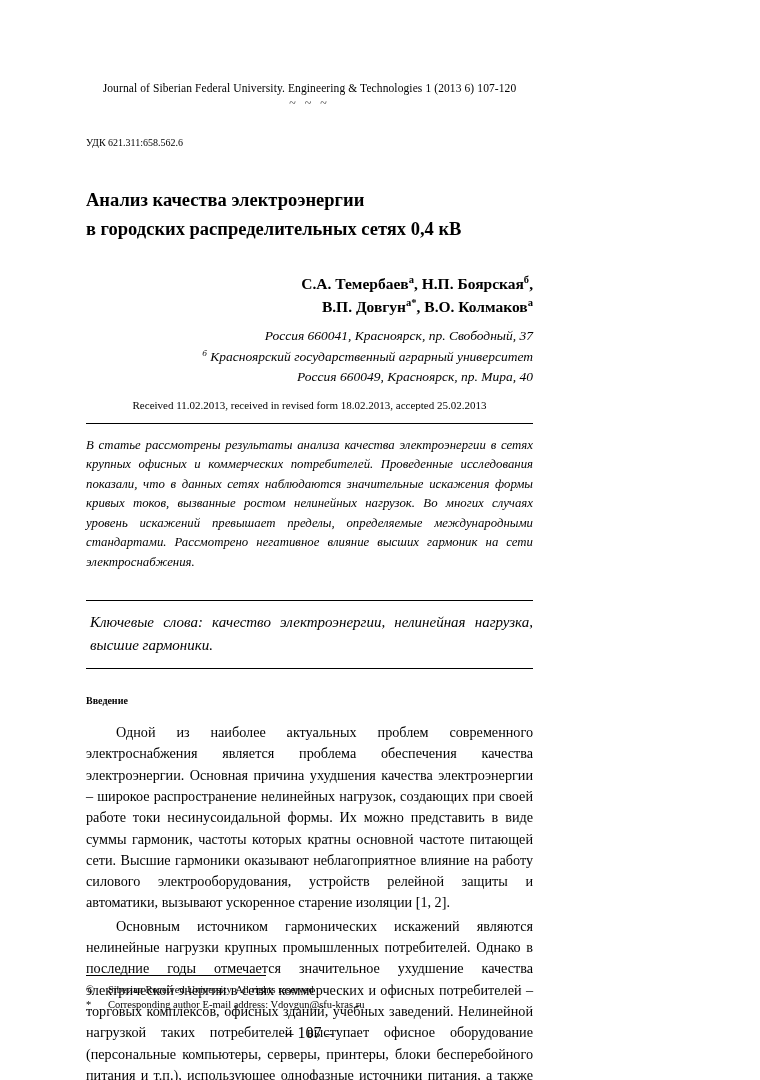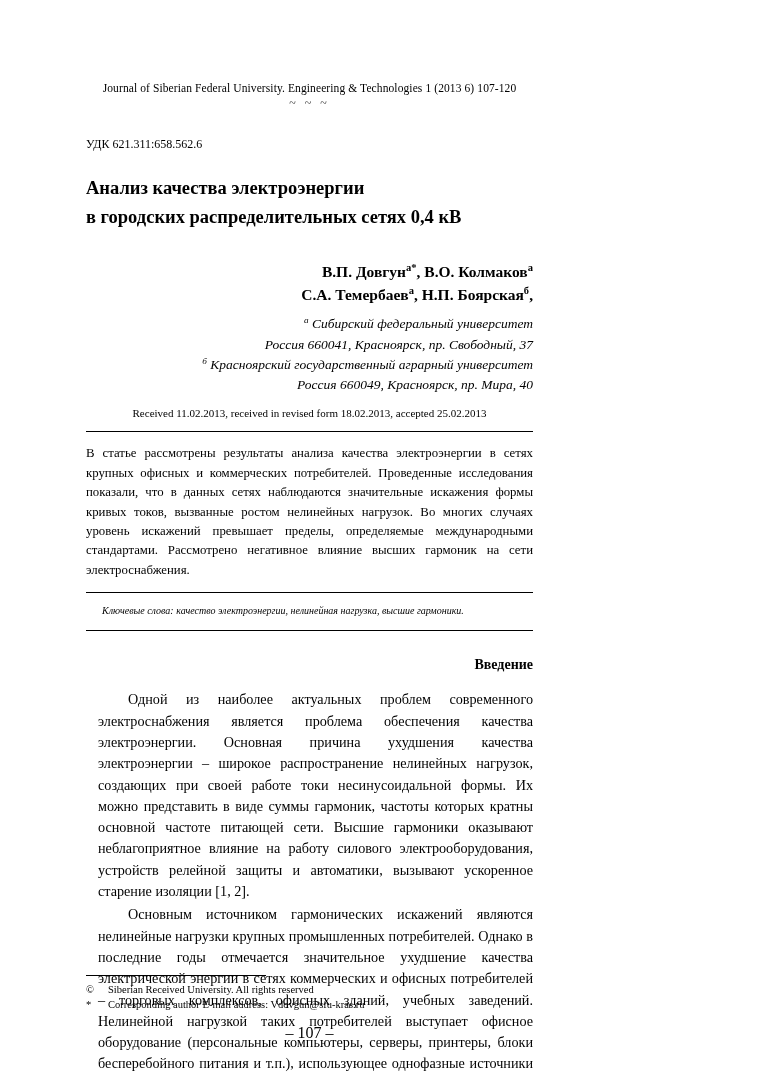--- a/index.html
+++ b/index.html
@@ -30,22 +30,22 @@
   }
   .tilde-row {
     text-align: center;
     font-size: 12px;
     letter-spacing: 3px;
     color: #333;
     margin-top: 2px;
     margin-bottom: 26px;
   }
   .udc {
-    font-size: 12px;
-    margin-bottom: 22px;
+    font-size: 10px;
+    margin-bottom: 38px;
     font-family: Liberation Serif, serif;
   }
   .title {
     font-size: 18.5px;
     font-weight: bold;
     line-height: 1.55;
     margin: 16px 0 30px 0;
   }
   .authors {
     text-align: right;
@@ -71,44 +71,45 @@
     margin-top: 12px;
     margin-bottom: 12px;
   }
   .rule {
     border: 0;
     border-top: 1px solid #000;
     margin: 0;
   }
   .abstract {
     font-size: 12.8px;
+    font-style: italic;
     text-align: justify;
     line-height: 1.52;
-    margin: 12px 0 12px 0;
+    margin: 12px 0 28px 0;
     text-indent: 0;
   }
   .keywords {
-    font-size: 10px;
+    font-size: 15px;
     font-style: italic;
     text-align: justify;
     line-height: 1.5;
-    margin: 10px 0 12px 16px;
+    margin: 10px 0 12px 4px;
   }
   .section-title {
-    text-align: right;
-    font-size: 14px;
+    text-align: left;
+    font-size: 10px;
     font-weight: bold;
     margin: 26px 0 16px 0;
     font-family: Liberation Serif, serif;
   }
   .body-p {
     font-size: 14.2px;
     text-align: justify;
     line-height: 1.5;
-    margin: 0 0 2px 12px;
+    margin: 0 0 2px 0;
     text-indent: 30px;
   }
   .footer-zone {
     position: absolute;
     left: 86px;
     right: 86px;
     bottom: 38px;
   }
   .footnote-rule {
     border: 0;
@@ -141,26 +142,25 @@
   <div class="tilde-row">~ ~ ~</div>
 
   <div class="udc">УДК 621.311:658.562.6</div>
 
   <div class="title">
     <div>Анализ качества электроэнергии</div>
     <div>в городских распределительных сетях 0,4 кВ</div>
   </div>
 
   <div class="authors">
+    <div><span>С.А. Темербаев</span><sup>а</sup><span>, Н.П. Боярская</span><sup>б</sup><span>,</span></div>
     <div><span>В.П. Довгун</span><sup>а</sup><sup>*</sup><span>, В.О. Колмаков</span><sup>а</sup></div>
-    <div><span>С.А. Темербаев</span><sup>а</sup><span>, Н.П. Боярская</span><sup>б</sup><span>,</span></div>
   </div>
 
   <div class="affil">
-    <div><sup>а</sup> <span>Сибирский федеральный университет</span></div>
     <div><span>Россия 660041, Красноярск, пр. Свободный, 37</span></div>
     <div><sup>б</sup> <span>Красноярский государственный аграрный университет</span></div>
     <div><span>Россия 660049, Красноярск, пр. Мира, 40</span></div>
   </div>
 
   <div class="received">Received 11.02.2013, received in revised form 18.02.2013, accepted 25.02.2013</div>
 
   <hr class="rule">
 
   <p class="abstract">В статье рассмотрены результаты анализа качества электроэнергии в сетях крупных офисных и коммерческих потребителей. Проведенные исследования показали, что в данных сетях наблюдаются значительные искажения формы кривых токов, вызванные ростом нелинейных нагрузок. Во многих случаях уровень искажений превышает пределы, определяемые международными стандартами. Рассмотрено негативное влияние высших гармоник на сети электроснабжения.</p>

